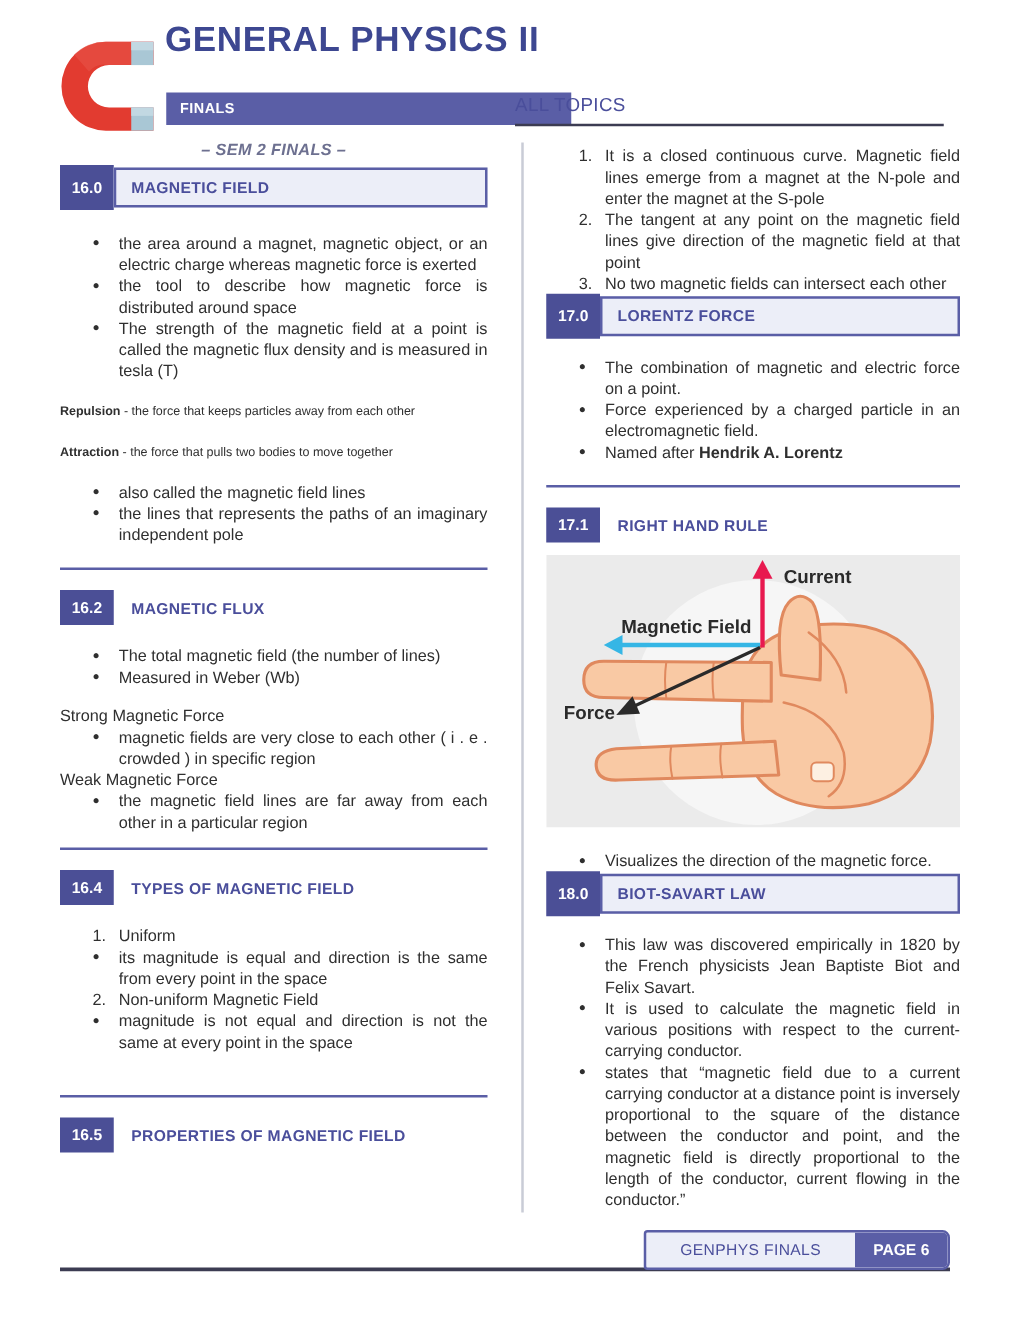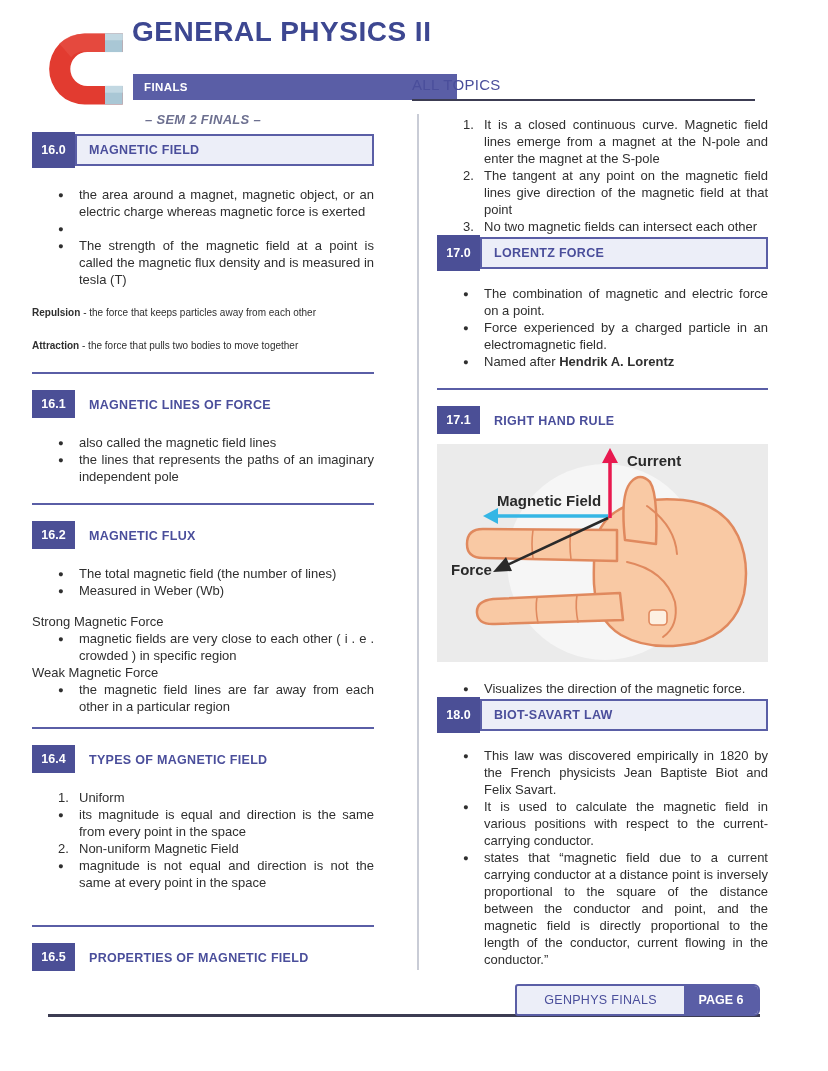--- a/index.html
+++ b/index.html
@@ -16,21 +16,21 @@
   .logo{position:absolute;left:40px;top:25px;width:86px;height:88px}
   .doc-title{position:absolute;left:132px;top:16px;font-size:28px;font-weight:bold;
     color:#3d4791;letter-spacing:.5px}
   .bar-finals{position:absolute;left:133px;top:74px;width:324px;height:26px;
     background:var(--purple);color:#fff;font-size:11.5px;font-weight:bold;
     line-height:26px;padding-left:11px;letter-spacing:.4px}
   .all-topics{position:absolute;left:412px;top:74px;width:343px;height:27px;
     border-bottom:2.5px solid var(--line-dark);color:var(--purple-text);
     font-size:15px;font-weight:normal;line-height:22px;letter-spacing:.3px}
   
-  .col-left{position:absolute;left:32px;top:112px;width:342px}
+  .col-left{position:absolute;left:48px;top:112px;width:342px}
   .col-right{position:absolute;left:437px;top:112px;width:331px}
   .v-divider{position:absolute;left:417px;top:114px;width:1.5px;height:856px;background:var(--divider)}
   .sem-label{text-align:center;font-style:italic;font-weight:bold;color:#6d7090;
     font-size:13px;margin-bottom:7px;letter-spacing:.3px}
   
   .sec{display:flex;align-items:stretch}
   .sec .num{background:var(--purple-dark);color:#fff;font-weight:bold;font-size:12.5px;
     width:43px;display:flex;align-items:center;justify-content:center;flex:none}
   .sec.major{margin-top:2px}
   .sec.major .num{margin:-2px 0;padding:1px 0}
@@ -88,34 +88,31 @@
     <div class="num">16.0</div>
     <div class="ttl">MAGNETIC FIELD</div>
   </div>
   <ul class="blist mt20">
     <li>
         <span class="mk">●</span>
         <span class="tx">the area around a magnet, magnetic object, or an electric charge whereas magnetic force is exerted</span>
       </li>
     <li>
         <span class="mk">●</span>
+        <span class="tx">the tool to describe how magnetic force is distributed around space</span>
       </li>
     <li>
         <span class="mk">●</span>
         <span class="tx">The strength of the magnetic field at a point is called the magnetic flux density and is measured in tesla (T)</span>
       </li>
   </ul>
 
   <p class="para mt16"><b>Repulsion</b> <span>- the force that keeps particles away from each other</span></p>
   <p class="para mt16"><b>Attraction</b> <span>- the force that pulls two bodies to move together</span></p>
 
-  <div class="sec sub mt18">
-    <div class="num">16.1</div>
-    <div class="ttl">MAGNETIC LINES OF FORCE</div>
-  </div>
   <ul class="blist mt14">
     <li>
         <span class="mk">●</span>
         <span class="tx">also called the magnetic field lines</span>
       </li>
     <li>
         <span class="mk">●</span>
         <span class="tx">the lines that represents the paths of an imaginary independent pole</span>
       </li>
   </ul>

